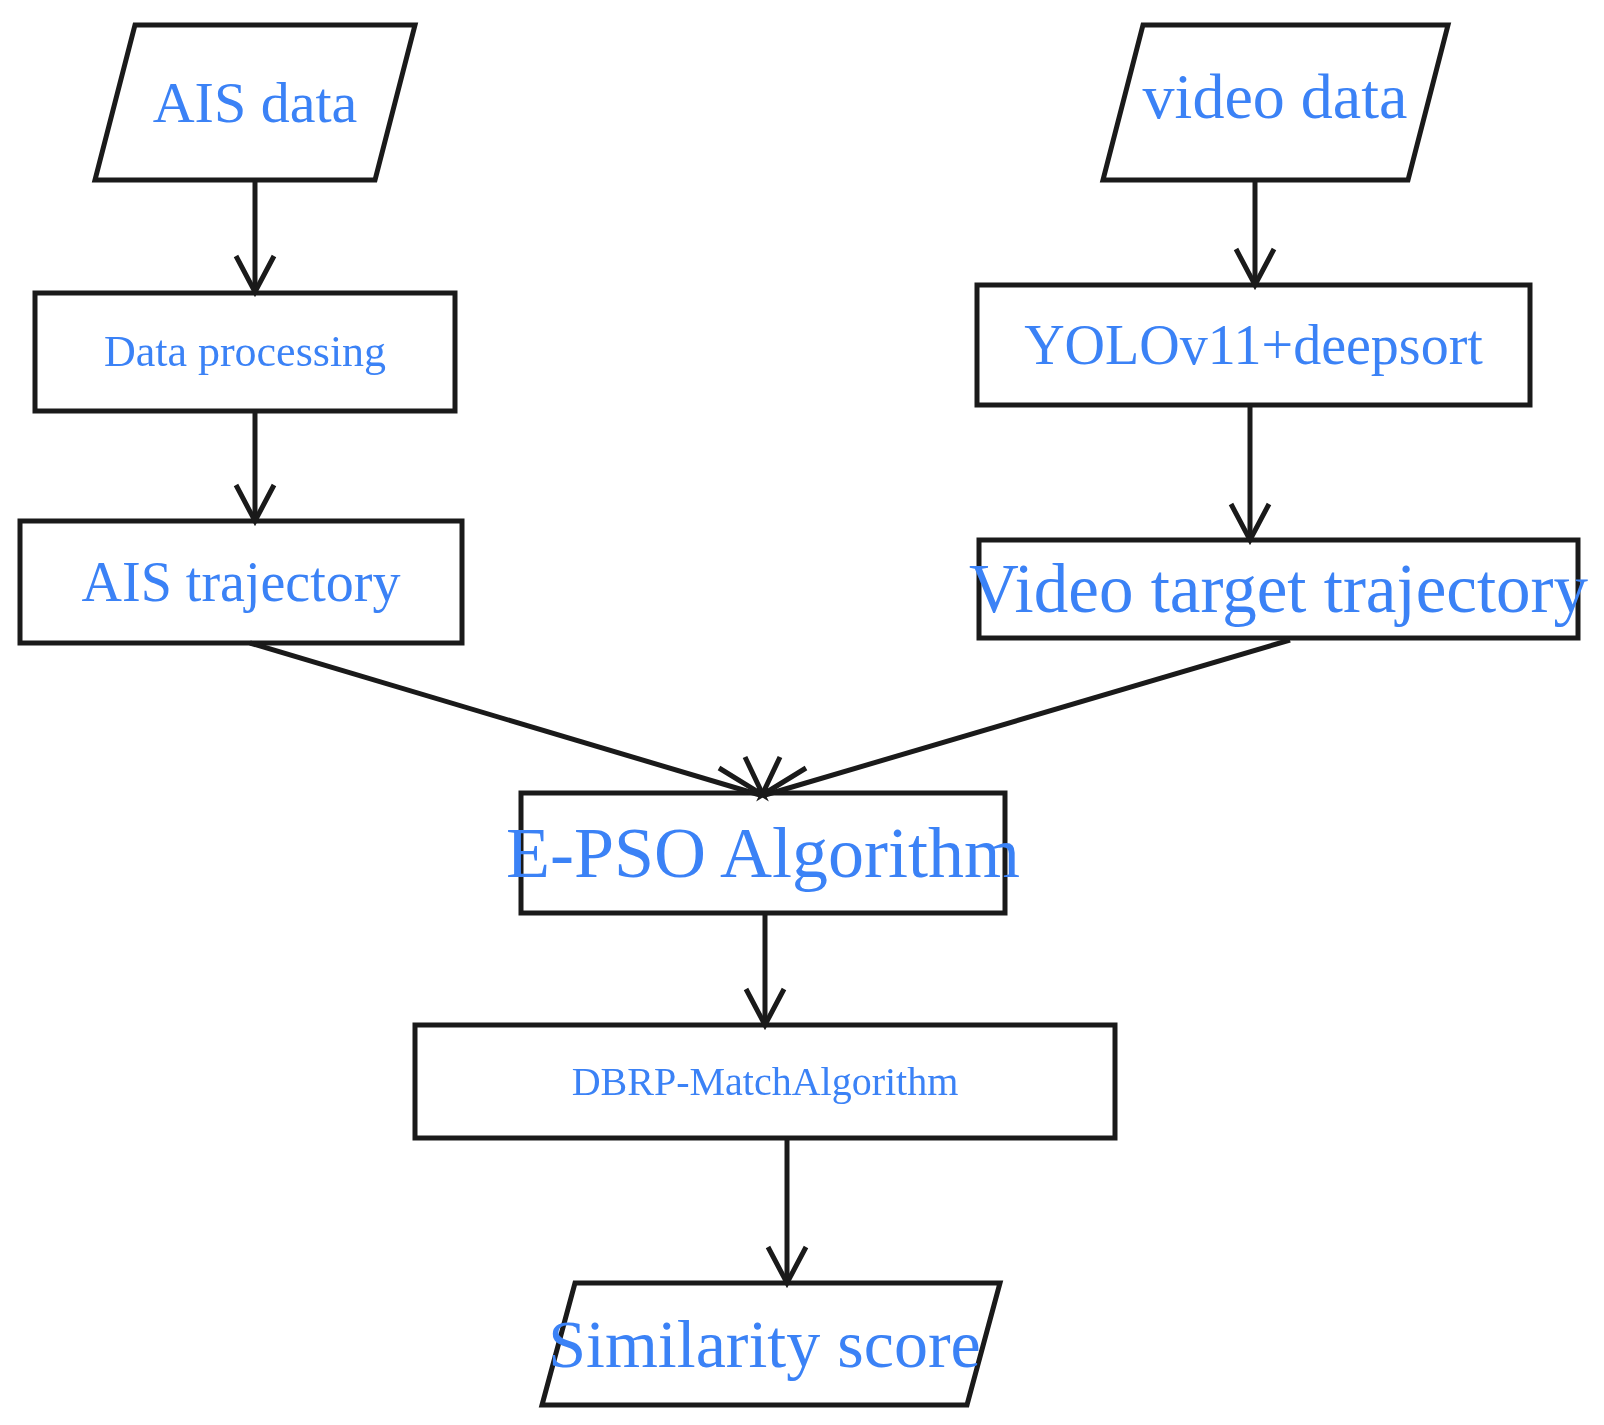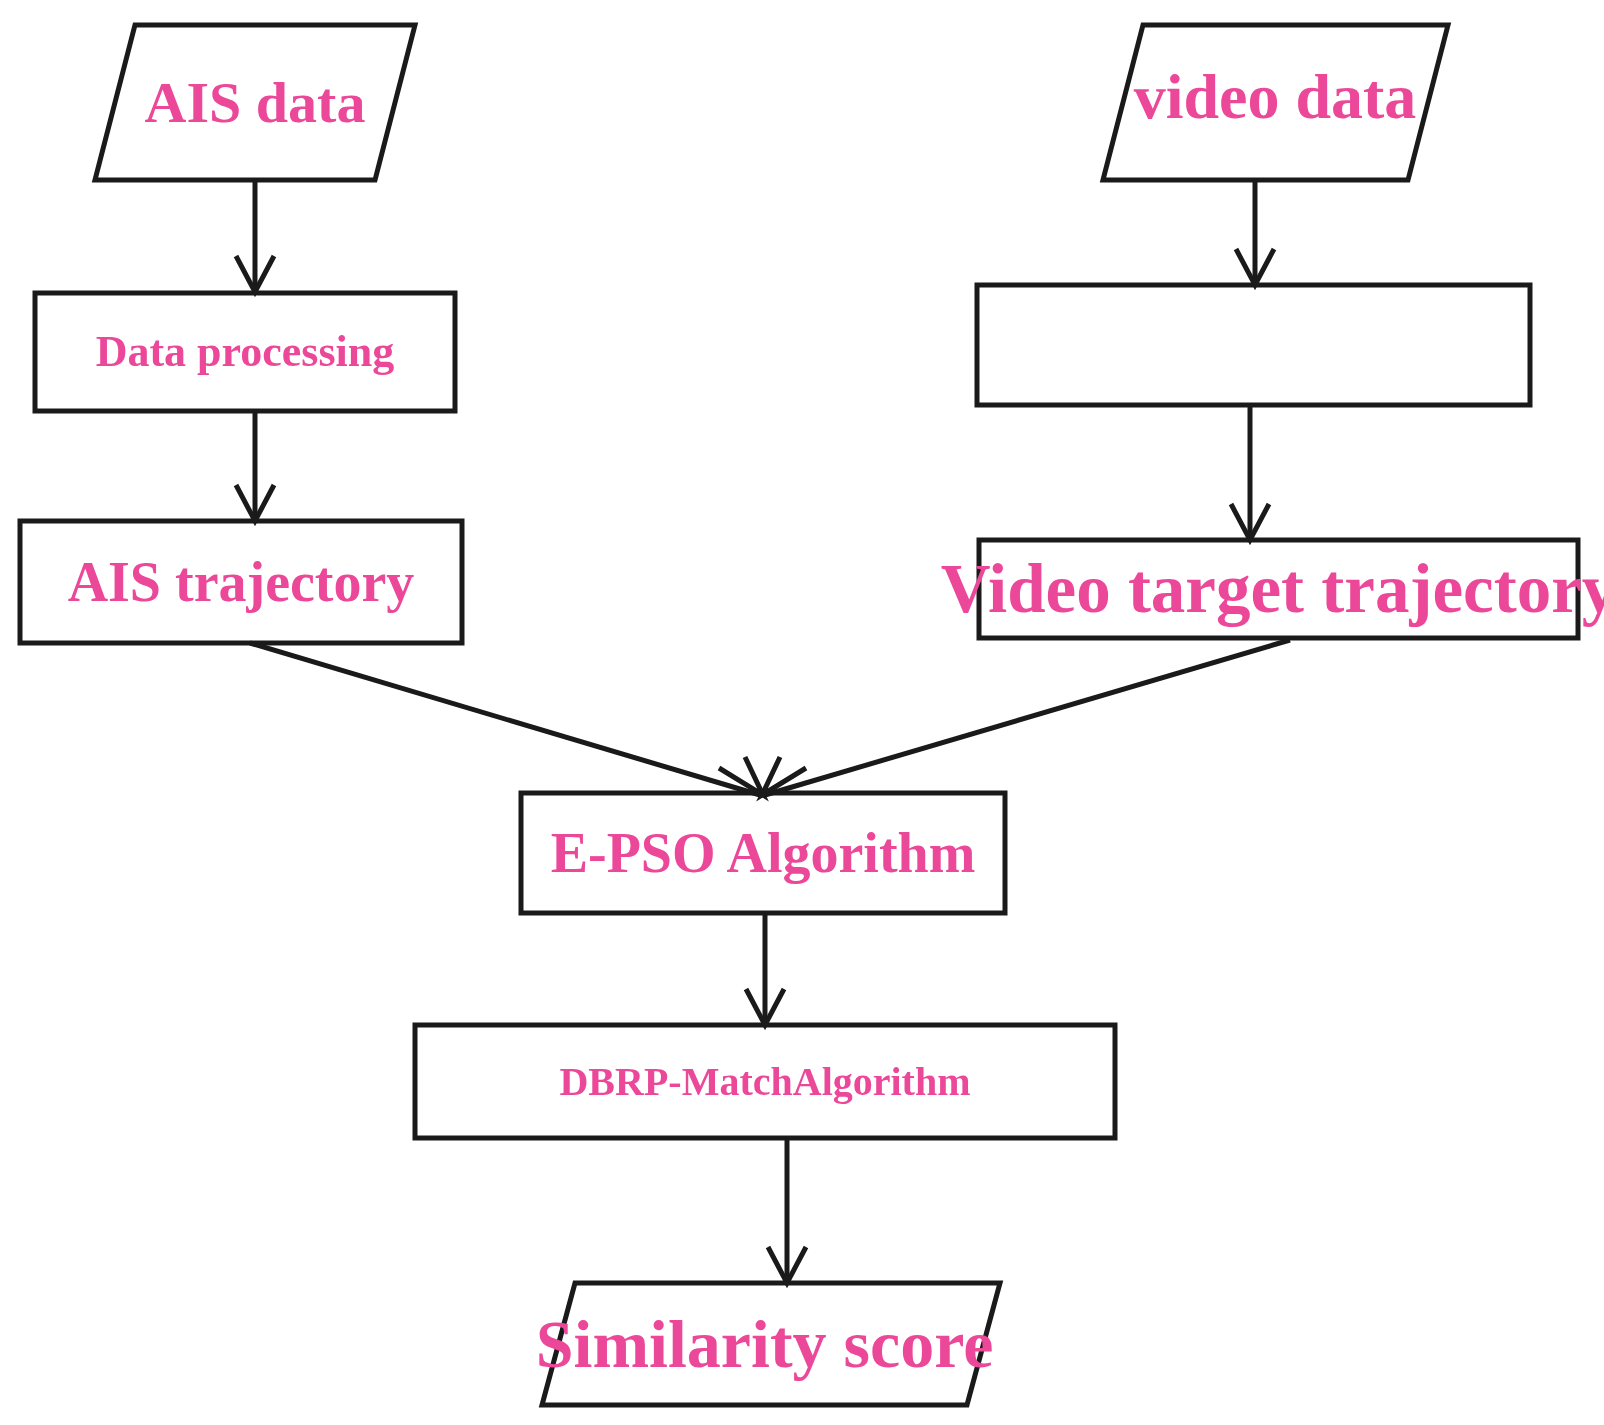--- a/index.html
+++ b/index.html
@@ -20,23 +20,23 @@
     left: 0;
     top: 0;
     width: 1604px;
     height: 1425px;
   }
   .node-label {
     position: absolute;
     display: flex;
     align-items: center;
     justify-content: center;
-    color: #ec4899;
+    color: #3b82f6;
     font-family: "Liberation Serif", "DejaVu Serif", serif;
-    font-weight: 700;
+    font-weight: 400;
     white-space: nowrap;
     line-height: 1;
     pointer-events: none;
   }
 </style>
 </head>
 <body>
 
 <div id="canvas">
 
@@ -101,24 +101,25 @@
     </g>
 
   </svg>
 
   <div class="node-label" style="left:95px; top:25px; width:320px; height:155px; font-size:58px;">AIS data</div>
 
   <div class="node-label" style="left:1110px; top:19px; width:330px; height:155px; font-size:64px;">video data</div>
 
   <div class="node-label" style="left:35px; top:293px; width:420px; height:118px; font-size:44px;">Data processing</div>
 
+  <div class="node-label" style="left:977px; top:285px; width:553px; height:120px; font-size:56px;">YOLOv11+deepsort</div>
 
   <div class="node-label" style="left:20px; top:521px; width:442px; height:122px; font-size:56px;">AIS trajectory</div>
 
   <div class="node-label" style="left:979px; top:540px; width:599px; height:98px; font-size:69px;">Video target trajectory</div>
 
-  <div class="node-label" style="left:521px; top:793px; width:484px; height:120px; font-size:56px;">E-PSO Algorithm</div>
+  <div class="node-label" style="left:521px; top:793px; width:484px; height:120px; font-size:72px;">E-PSO Algorithm</div>
 
   <div class="node-label" style="left:415px; top:1025px; width:700px; height:113px; font-size:40px;">DBRP-MatchAlgorithm</div>
 
   <div class="node-label" style="left:552px; top:1283px; width:425px; height:122px; font-size:68px;">Similarity score</div>
 
 </div>
 
 </body></html>

